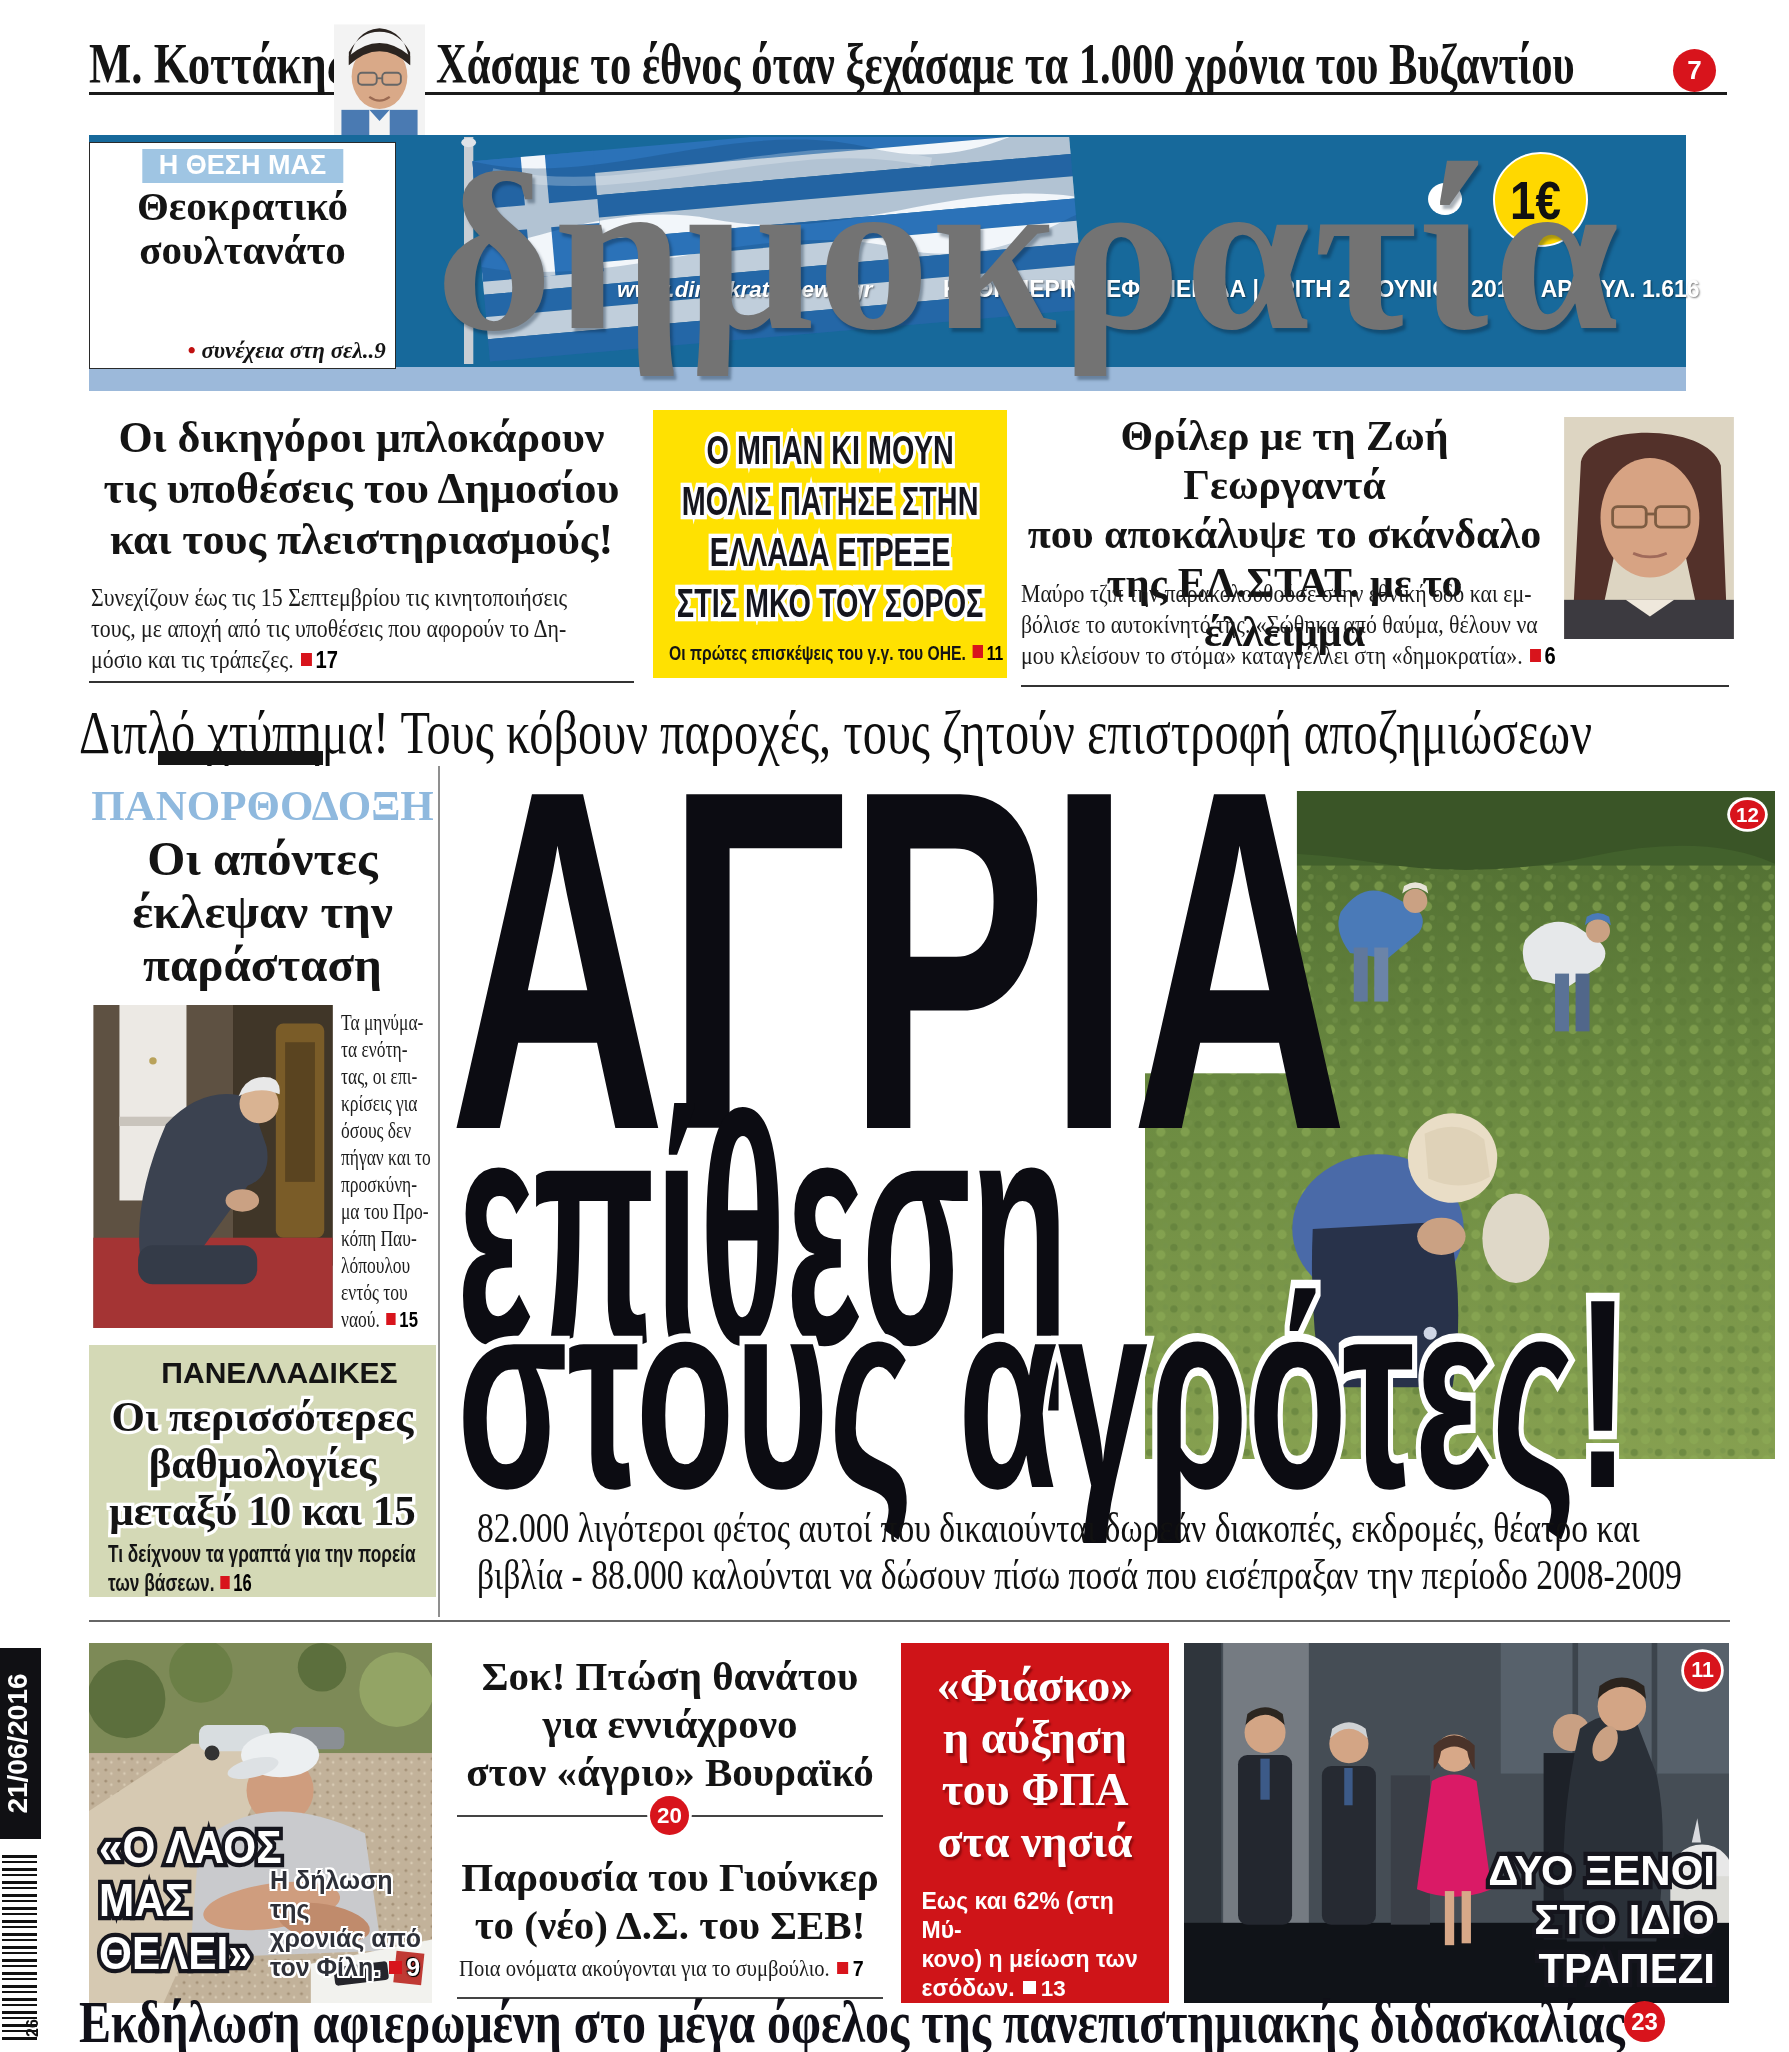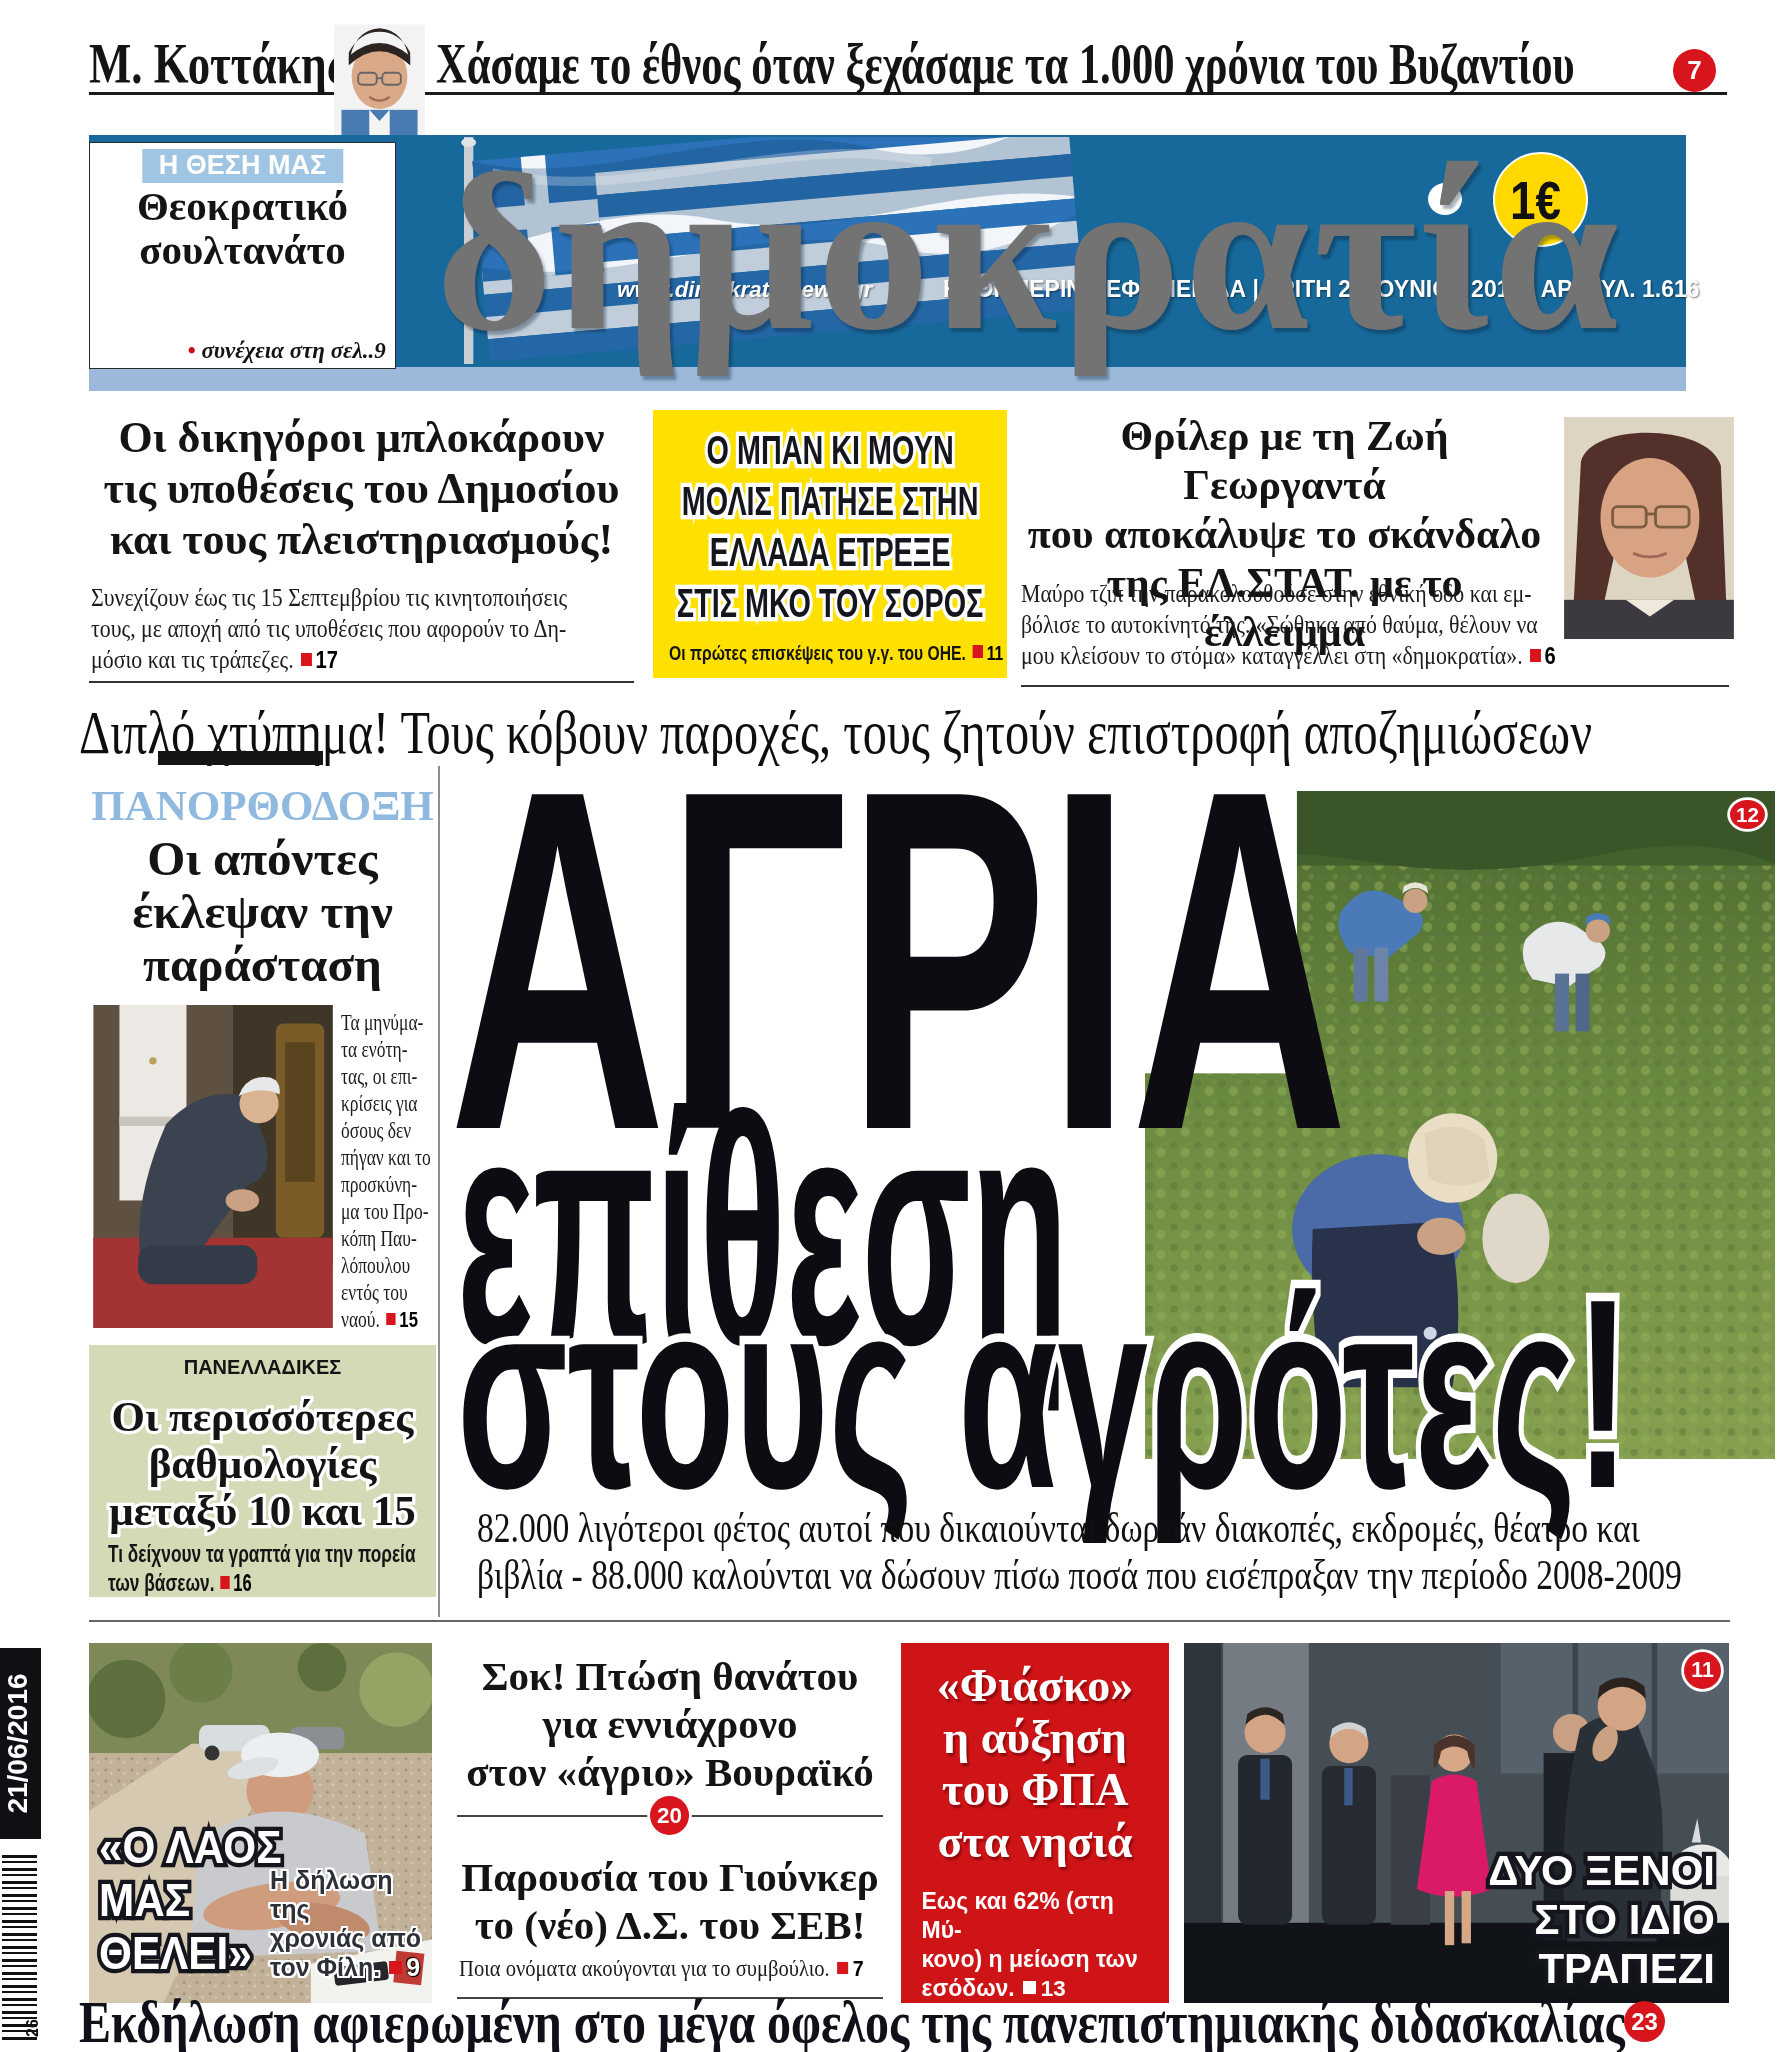--- a/index.html
+++ b/index.html
@@ -170,21 +170,21 @@
 πήγαν και το
 προσκύνη-
 μα του Προ-
 κόπη Παυ-
 λόπουλου
 εντός του
 ναού.</span><span class="sq" style="width:12px;height:12px"></span><span class="pgn" style="font-size:21.4px">15</span>
   </div>
 
   <div class="abs" style="left:89px;top:1345px;width:347px;height:252px;background:#d4d9b6">
-    <div class="abs sansB ctr nw" style="left:0;top:11.2px;width:100%;font-size:20px">ΠΑΝΕΛΛΑΔΙΚΕΣ</div>
+    <div class="abs sansB ctr nw" style="left:17px;top:11.2px;width:100%;font-size:30px">ΠΑΝΕΛΛΑΔΙΚΕΣ</div>
     <div class="abs" style="left:0;top:48px;width:100%;height:142px">
       <span class="lay2 serifB pre ctr stkW7" aria-hidden="true" style="font-size:43px;line-height:47px">Οι περισσότερες
 βαθμολογίες
 μεταξύ 10 και 15</span>
       <span class="lay2 serifB pre ctr" style="font-size:43px;line-height:47px">Οι περισσότερες
 βαθμολογίες
 μεταξύ 10 και 15</span>
     </div>
     <div class="abs cx" style="left:18.6px;top:194px;transform:scaleX(.72);width:438px">
       <span class="sansB pre" style="font-size:24px;line-height:29px;display:inline">Τι δείχνουν τα γραπτά για την πορεία

